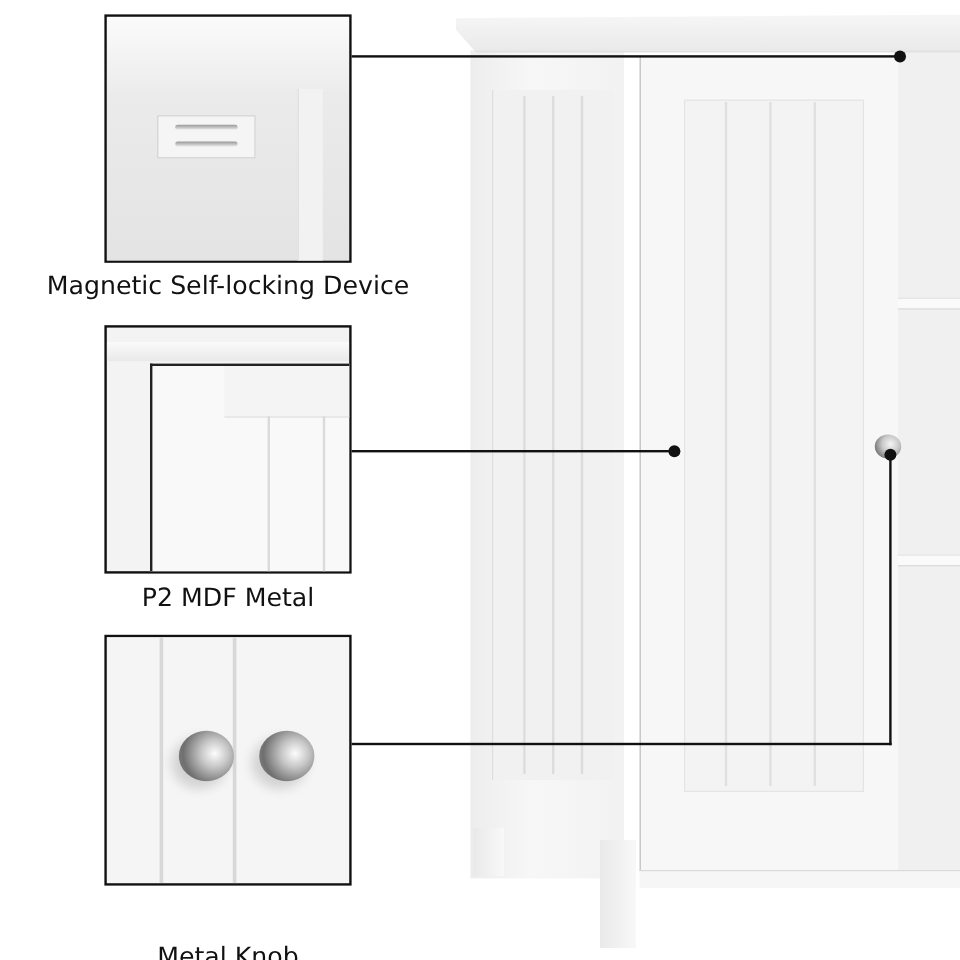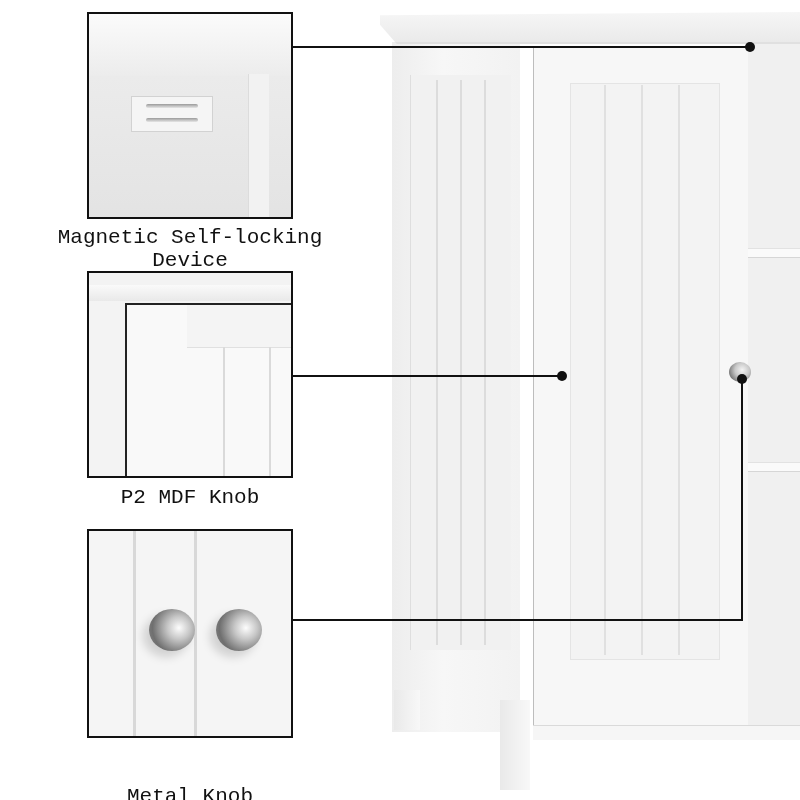--- a/index.html
+++ b/index.html
@@ -1,18 +1,18 @@
 <!DOCTYPE html>
 <html><head>
 <meta charset="utf-8">
 <style>
   html, body { margin:0; padding:0; }
   body { width:800px; height:800px; background:#ffffff; position:relative; overflow:hidden;
          font-family:"DejaVu Sans", "Liberation Sans", sans-serif; }
-  .abs { position:absolute;font-family:Liberation Mono, monospace; }
+  .abs { position:absolute; }
 
   
   .cab-top { left:380px; top:12px; width:420px; height:30px;
      background:linear-gradient(#f6f6f6,#eaeaea); border-bottom:2px solid #e0e0e0;
      clip-path:polygon(0 10%,100% 0,100% 100%,4% 100%,0 40%); }
   .side-panel { left:392px; top:42px; width:128px; height:690px;
      background:linear-gradient(90deg,#ededed,#f7f7f7 40%,#f2f2f2); }
   .side-inset { left:410px; top:75px; width:100px; height:575px;
      background:#f1f1f1; border-left:1px solid #dedede; }
   .side-groove { width:2px; background:#dcdcdc; top:80px; height:565px; }
@@ -94,21 +94,21 @@
 <div class="abs leader" style="left:293px;top:46px;width:457px;height:2px;"></div>
 <div class="abs dot" style="left:745px;top:42px;"></div>
 
 <div class="abs callout" style="top:271px;height:207px;">
   <div class="abs b2-crown"></div>
   <div class="abs b2-frame"></div>
   <div class="abs b2-rail"></div>
   <div class="abs b2-groove" style="left:134px;"></div>
   <div class="abs b2-groove" style="left:180px;"></div>
 </div>
-<div class="abs cap" style="top:486px;">P2 MDF Knob</div>
+<div class="abs cap" style="top:486px;">P2 MDF Metal</div>
 <div class="abs leader" style="left:293px;top:375px;width:270px;height:2px;"></div>
 <div class="abs dot" style="left:557px;top:371px;"></div>
 
 <div class="abs callout" style="top:529px;height:209px;">
   <div class="abs b3-bg"></div>
   <div class="abs b3-groove" style="left:44px;"></div>
   <div class="abs b3-groove" style="left:105px;"></div>
   <div class="abs b3-knob" style="left:60px;top:78px;"></div>
   <div class="abs b3-knob" style="left:127px;top:78px;"></div>
 </div>

